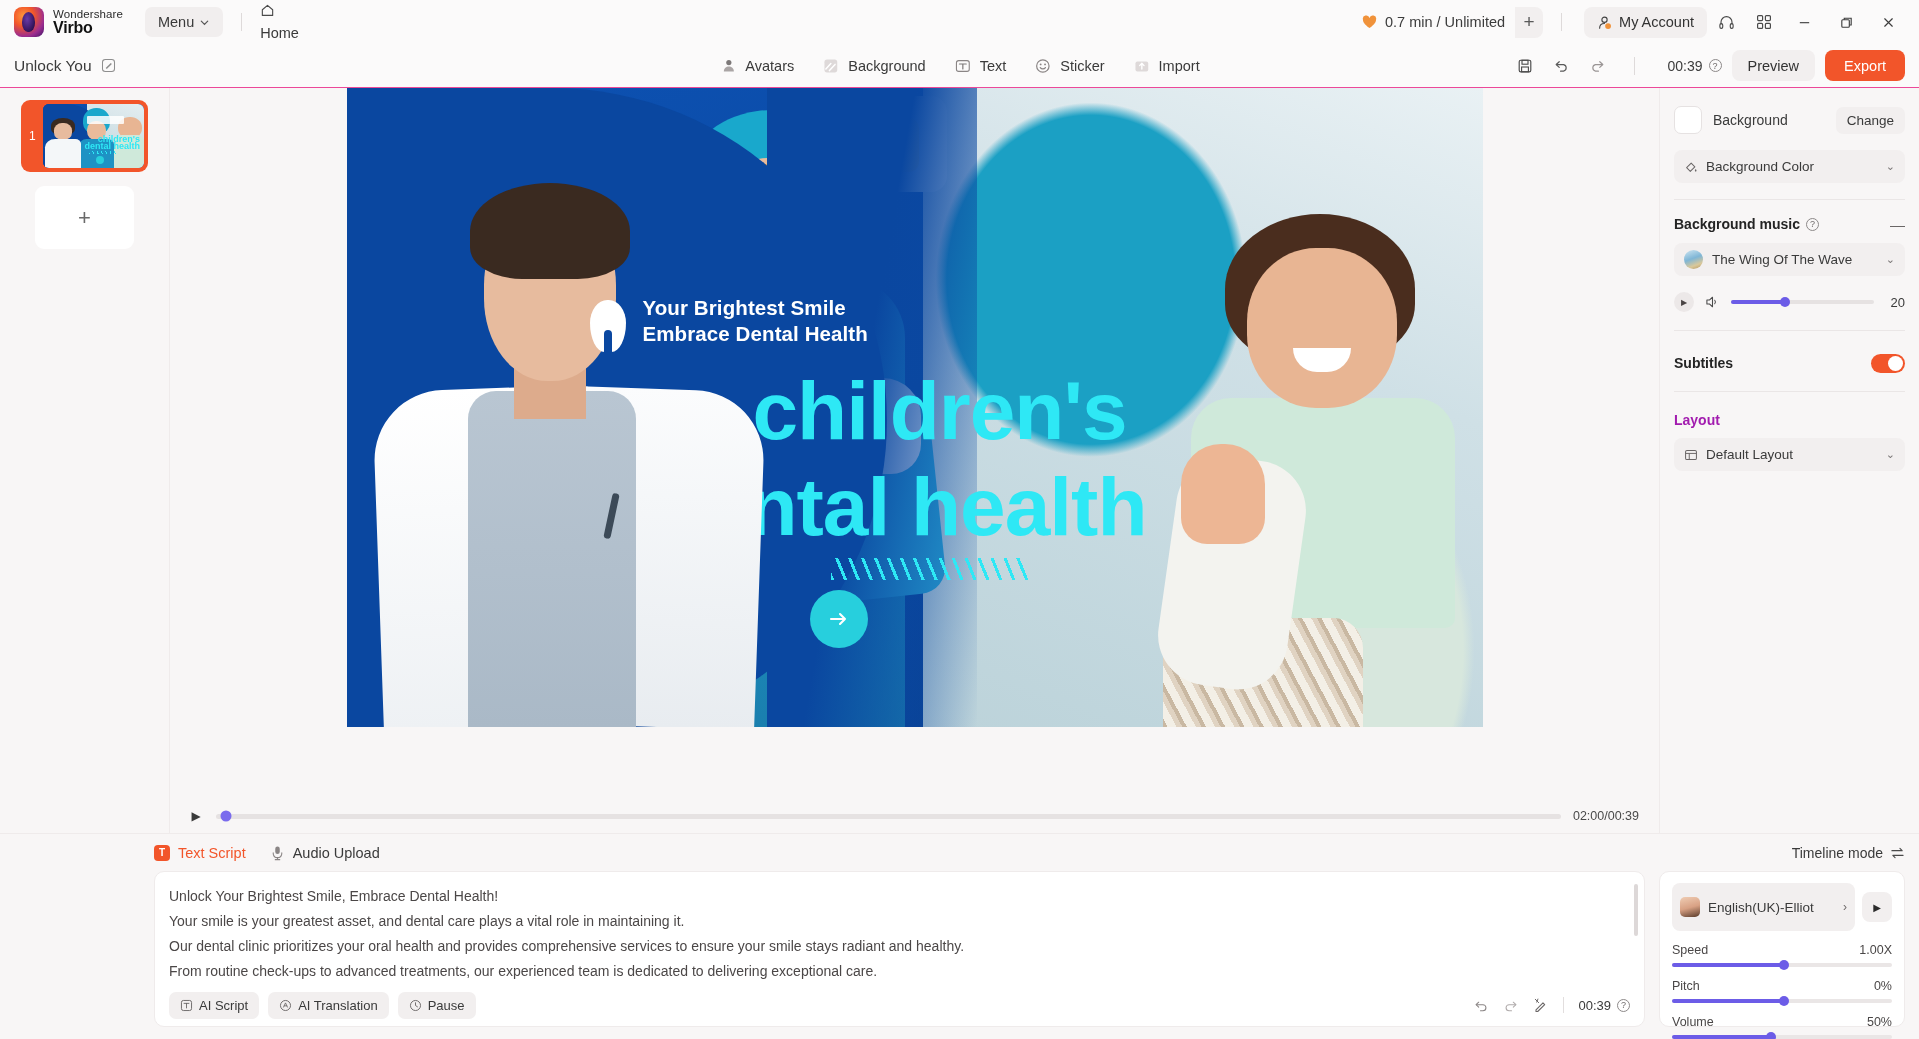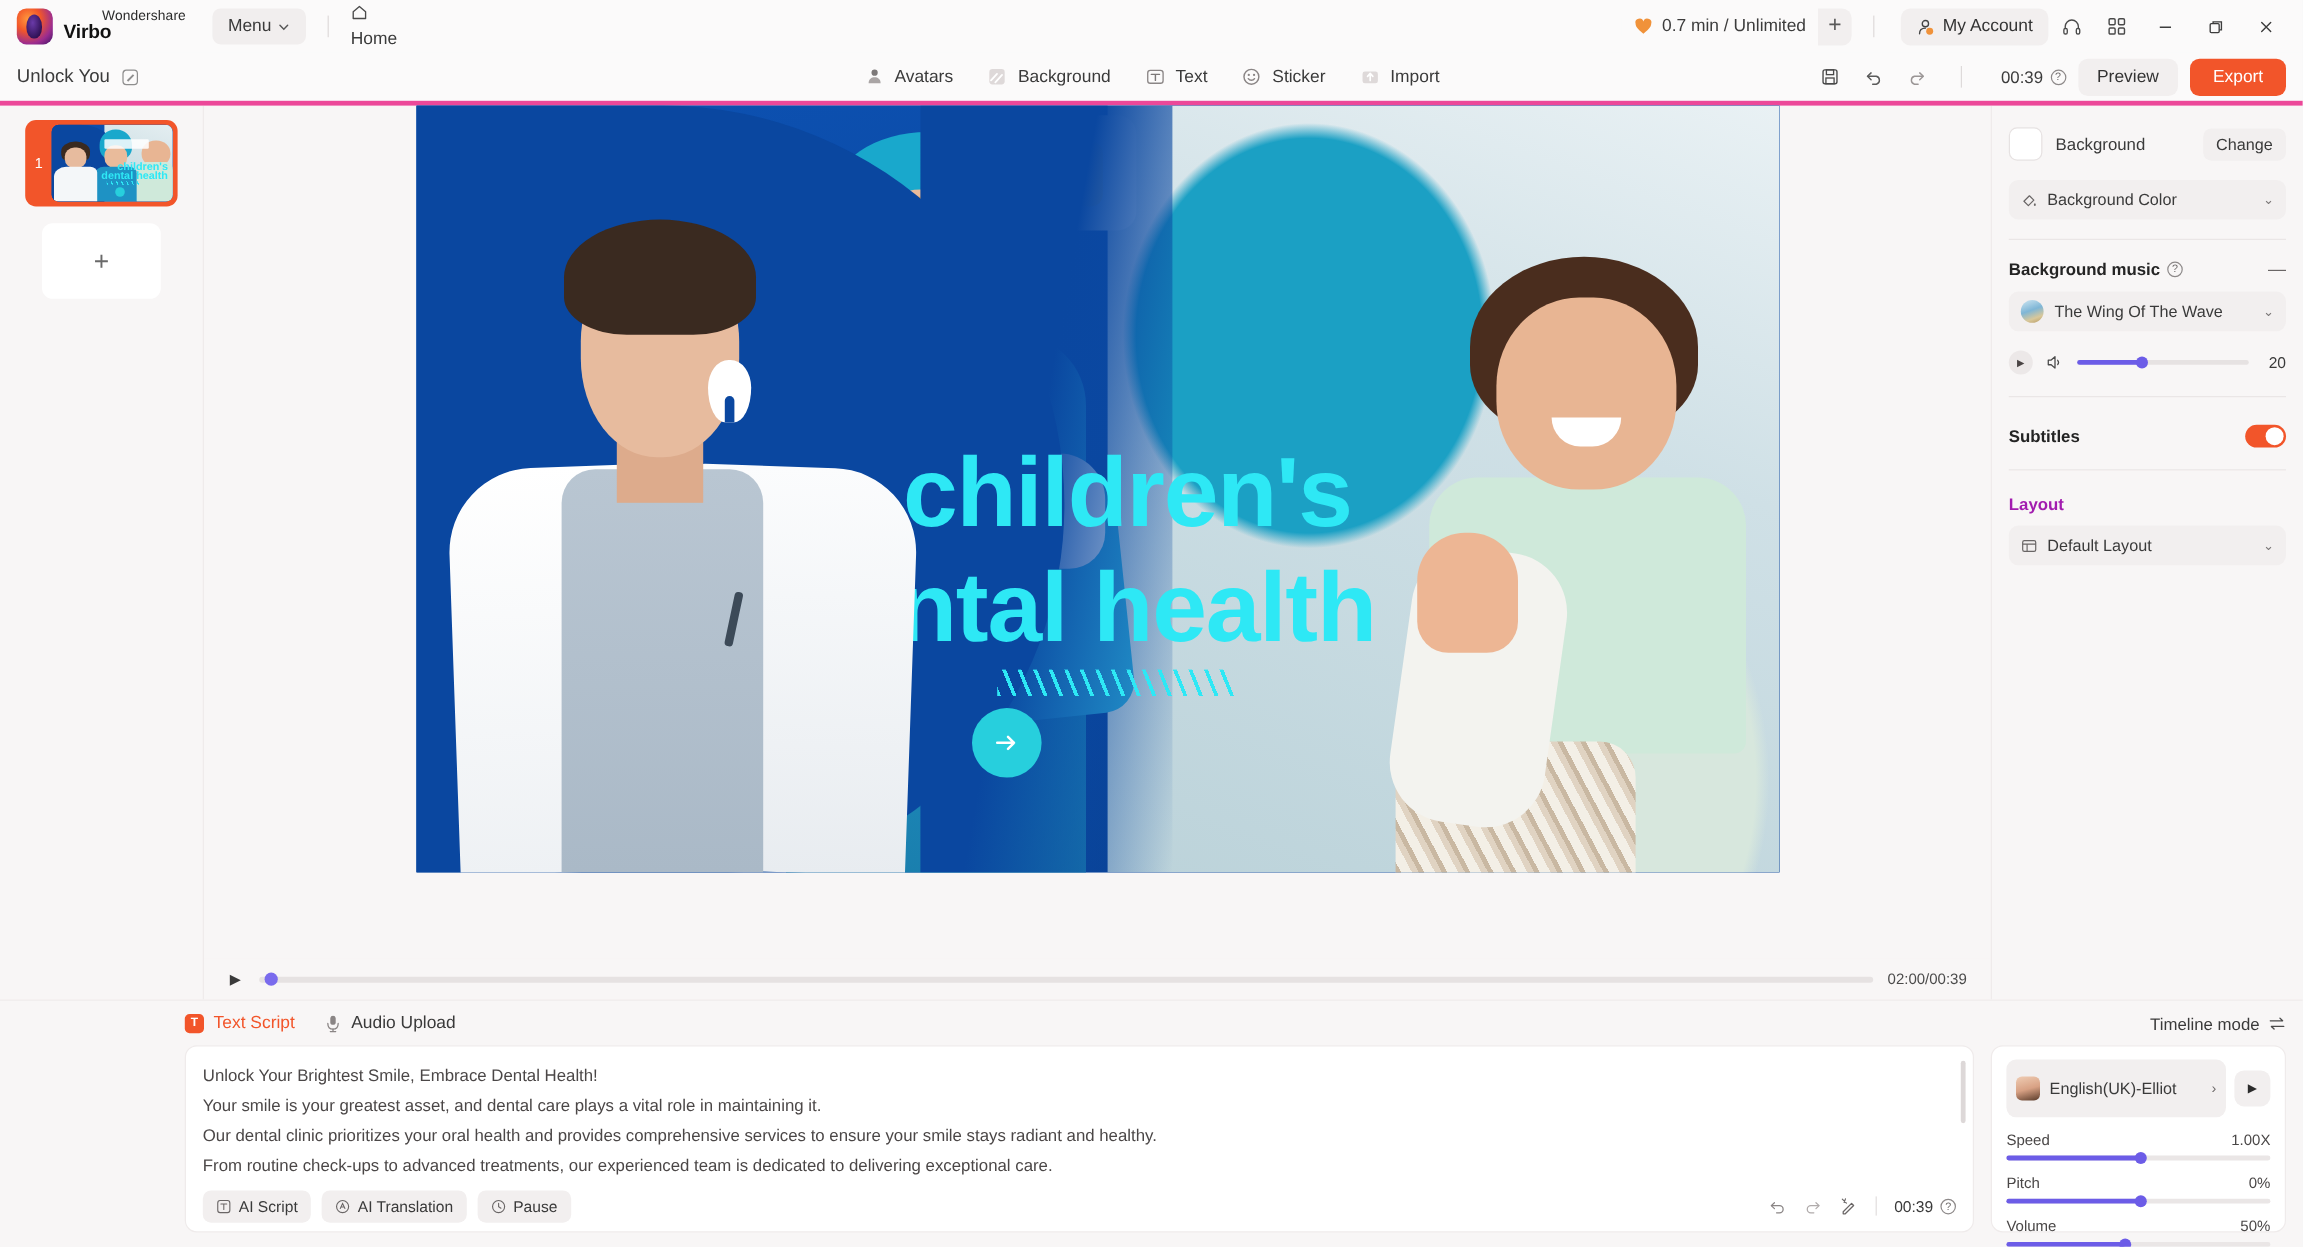--- a/index.html
+++ b/index.html
@@ -22,21 +22,21 @@
     width: 30px; height: 30px; border-radius: 8px; flex: 0 0 30px;
     background: radial-gradient(circle at 32% 30%, #ff9a3d 0%, #f2572a 35%, #9c2c8f 70%, #3b1366 100%);
     position: relative; overflow: hidden;
   }
   .brand-logo::after {
     content:""; position:absolute; left:8px; top:5px; width:13px; height:20px;
     border-radius: 50% 50% 45% 45%;
     background: radial-gradient(ellipse at 40% 35%, #6a3aa8 0%, #2a0d4d 80%);
   }
   .brand-text { line-height: 1.05; }
-  .brand-top { font-size: 11.5px; color: #2b2b2b; letter-spacing: .1px; margin-left: 32px; }
+  .brand-top { font-size: 11.5px; color: #2b2b2b; letter-spacing: .1px; }
   .brand-bottom { font-size: 16px; font-weight: bold; color: #111; letter-spacing: -.2px; }
 
   .menu-btn {
     margin-left: 22px; height: 30px; padding: 0 13px; border-radius: 7px;
     background: #f1eeee; display: flex; align-items: center; gap: 5px;
     font-size: 14.5px; color: #3a3a3a; cursor: pointer;
   }
   .vsep { width: 1px; height: 18px; background: #dedada; margin: 0 18px; }
   .home-btn { display: flex; align-items: flex-start; gap: 7px; font-size: 14.5px; color: #3a3a3a; cursor: pointer; flex-direction: column; }
 
@@ -61,21 +61,21 @@
   }
   .win-btn {
     width: 42px; height: 38px; display: flex; align-items: center; justify-content: center;
     cursor: pointer; color: #3d3d3d;
   }
 
   
   .toolbar {
     height: 44px; flex: 0 0 44px; display: flex; align-items: center;
     padding: 0 14px; background: #fbfafa; position: relative;
-    border-bottom: 4px solid #ec4899;
+    border-bottom: 1px solid #ec4899;
   }
   .proj-name { display: flex; align-items: center; gap: 9px; font-size: 15.5px; color: #3b3b3b; }
   .proj-edit { width: 15px; height: 15px; cursor: pointer; opacity: .75; }
 
   .tools {
     position: absolute; left: 50%; transform: translateX(-50%);
     display: flex; align-items: center; gap: 28px;
   }
   .tool { display: flex; align-items: center; gap: 8px; font-size: 14.5px; color: #3a3a3a; cursor: pointer; }
   .tool-ic { width: 18px; height: 18px; display:flex; align-items:center; justify-content:center; color:#6d6a6a; }
@@ -563,20 +563,24 @@
             <div class="doc-coatL"></div>
             <div class="doc-coatR"></div>
             <div class="doc-shirt"></div>
             <div class="doc-neck"></div>
             <div class="doc-face"></div>
             <div class="doc-hair"></div>
             <div class="doc-pen"></div>
           </div>
 
           <div class="tooth"></div>
+          <div class="head-txt">
+            <div>Your Brightest Smile</div>
+            <div>Embrace Dental Health</div>
+          </div>
 
           <div class="hatch"></div>
           <div class="arrow-btn">
             <svg width="26" height="26" viewBox="0 0 26 26">
               <path d="M5 13 H19 M14 8 L19 13 L14 18" fill="none" stroke="#fff" stroke-width="2.1" stroke-linecap="round" stroke-linejoin="round"></path>
             </svg>
           </div>
         </div>
       </div>
 

